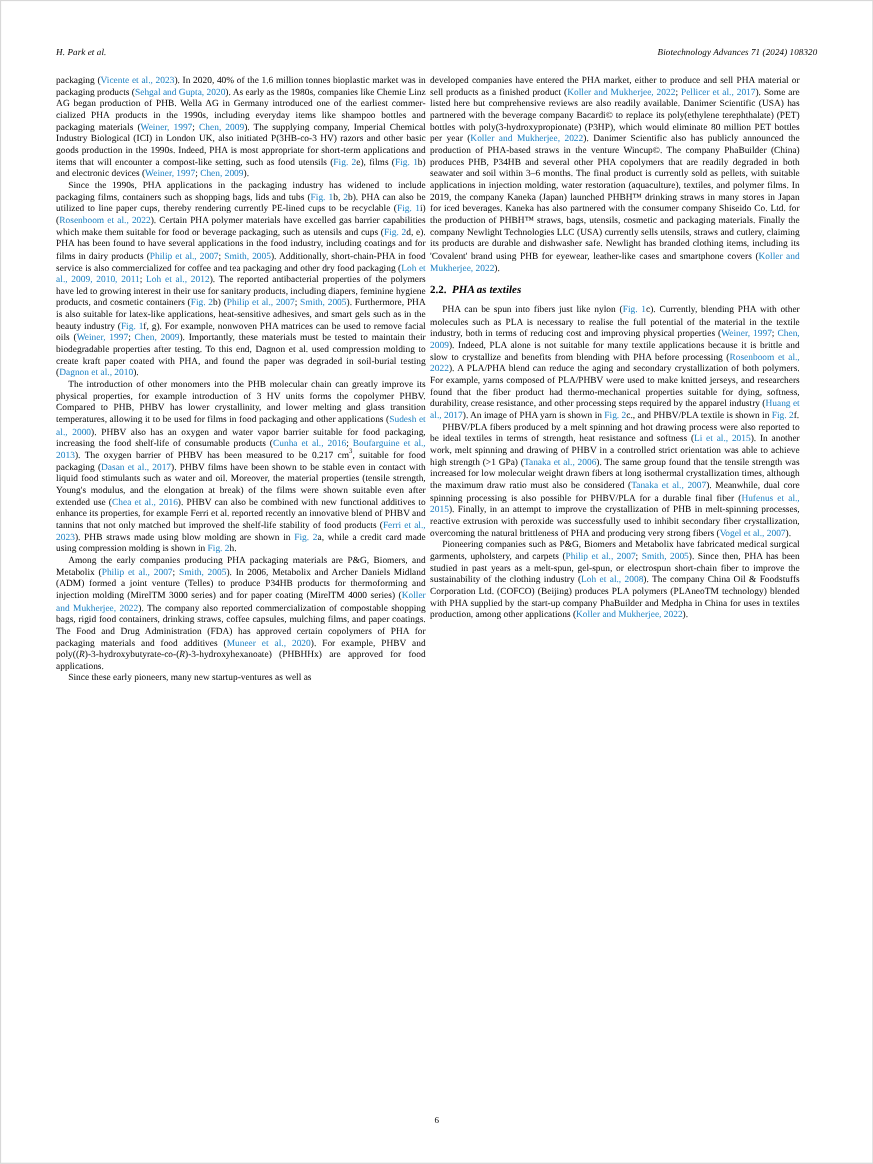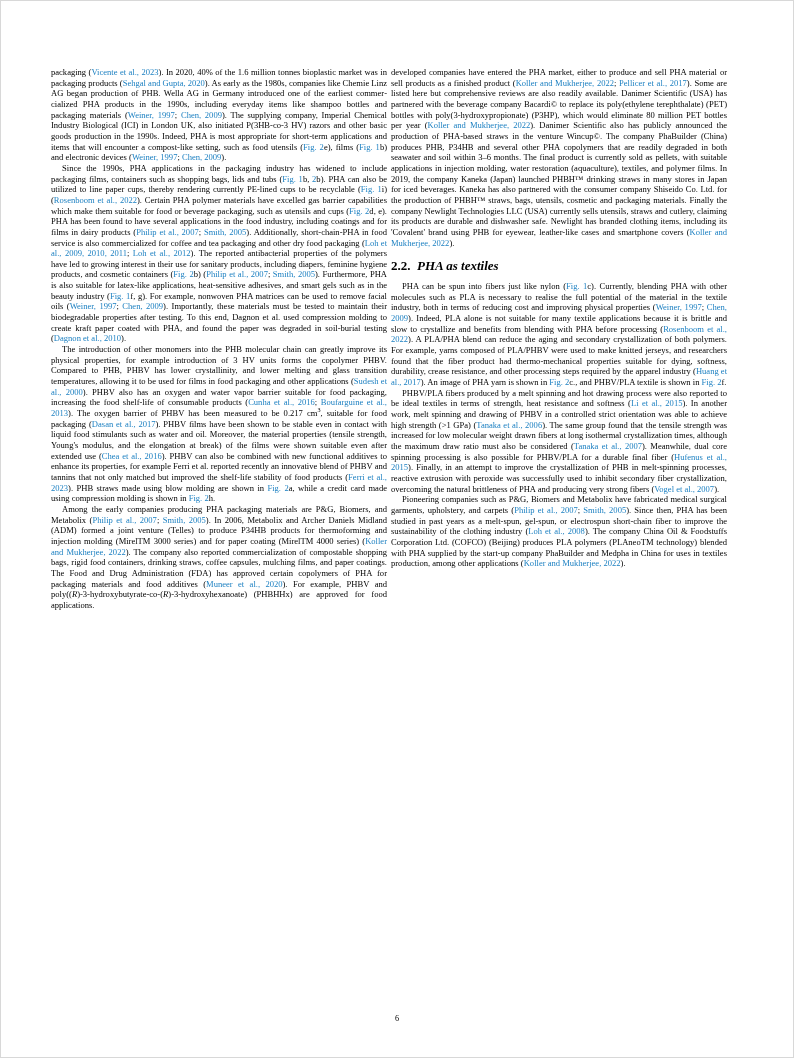--- a/index.html
+++ b/index.html
@@ -52,21 +52,21 @@
     font-size: 8.55px;
     line-height: 10.65px;
     text-align: justify;
     text-justify: inter-word;
     hyphens: manual;
     text-indent: 11px;
   }
   p.body.noindent { text-indent: 0; }
   h3.section {
     margin: 10px 0 7px 0;
-    font-size: 13px;
+    font-size: 10px;
     font-weight: bold;
     font-style: italic;
     text-align: left;
   }
   h3.section .num {
     font-style: normal;
     font-weight: bold;
   }
   a.ref {
     color: #1a7fc1;
@@ -87,33 +87,38 @@
     font-size: 8.2px;
   }
   sup { font-size: 0.72em; vertical-align: super; line-height: 0; }
   i { font-style: italic; }
 </style>
 </head>
 <body>
 
 <div class="page">
 
+  <div class="running-head">
+    <span class="rh-left">H. Park et al.</span>
+    <span class="rh-right">Biotechnology Advances 71 (2024) 108320</span>
+  </div>
 
   <div class="columns">
 
     <div class="col">
 
       <p class="body noindent">packaging (<a class="ref">Vicente et al., 2023</a>). In 2020, 40% of the 1.6 million tonnes bioplastic market was in packaging products (<a class="ref">Sehgal and Gupta, 2020</a>). As early as the 1980s, companies like Chemie Linz AG began production of PHB. Wella AG in Germany introduced one of the earliest commer­cialized PHA products in the 1990s, including everyday items like shampoo bottles and packaging materials (<a class="ref">Weiner, 1997</a>; <a class="ref">Chen, 2009</a>). The supplying company, Imperial Chemical Industry Biological (ICI) in London UK, also initiated P(3HB-co-3 HV) razors and other basic goods production in the 1990s. Indeed, PHA is most appropriate for short-term applications and items that will encounter a compost-like setting, such as food utensils (<a class="figref">Fig. 2</a>e), films (<a class="figref">Fig. 1</a>b) and electronic devices (<a class="ref">Weiner, 1997</a>; <a class="ref">Chen, 2009</a>).</p>
 
       <p class="body">Since the 1990s, PHA applications in the packaging industry has widened to include packaging films, containers such as shopping bags, lids and tubs (<a class="figref">Fig. 1</a>b, <a class="figref">2</a>b). PHA can also be utilized to line paper cups, thereby rendering currently PE-lined cups to be recyclable (<a class="figref">Fig. 1</a>i) (<a class="ref">Rosenboom et al., 2022</a>). Certain PHA polymer materials have excelled gas barrier capabilities which make them suitable for food or beverage packaging, such as utensils and cups (<a class="figref">Fig. 2</a>d, e). PHA has been found to have several applications in the food industry, including coatings and for films in dairy products (<a class="ref">Philip et al., 2007</a>; <a class="ref">Smith, 2005</a>). Additionally, short-chain-PHA in food service is also commercialized for coffee and tea packaging and other dry food packaging (<a class="ref">Loh et al., 2009, 2010, 2011</a>; <a class="ref">Loh et al., 2012</a>). The reported antibacterial properties of the polymers have led to growing interest in their use for sanitary products, including diapers, feminine hygiene products, and cosmetic containers (<a class="figref">Fig. 2</a>b) (<a class="ref">Philip et al., 2007</a>; <a class="ref">Smith, 2005</a>). Furthermore, PHA is also suitable for latex-like applications, heat-sensitive adhesives, and smart gels such as in the beauty industry (<a class="figref">Fig. 1</a>f, g). For example, nonwoven PHA matrices can be used to remove facial oils (<a class="ref">Weiner, 1997</a>; <a class="ref">Chen, 2009</a>). Importantly, these materials must be tested to maintain their biodegradable properties after testing. To this end, Dagnon et al. used compression molding to create kraft paper coated with PHA, and found the paper was degraded in soil-burial testing (<a class="ref">Dagnon et al., 2010</a>).</p>
 
       <p class="body">The introduction of other monomers into the PHB molecular chain can greatly improve its physical properties, for example introduction of 3 HV units forms the copolymer PHBV. Compared to PHB, PHBV has lower crystallinity, and lower melting and glass transition temperatures, allowing it to be used for films in food packaging and other applications (<a class="ref">Sudesh et al., 2000</a>). PHBV also has an oxygen and water vapor barrier suitable for food packaging, increasing the food shelf-life of consumable products (<a class="ref">Cunha et al., 2016</a>; <a class="ref">Boufarguine et al., 2013</a>). The oxygen barrier of PHBV has been measured to be 0.217 cm<sup>3</sup>, suitable for food packaging (<a class="ref">Dasan et al., 2017</a>). PHBV films have been shown to be stable even in contact with liquid food stimulants such as water and oil. Moreover, the material properties (tensile strength, Young's modulus, and the elongation at break) of the films were shown suitable even after extended use (<a class="ref">Chea et al., 2016</a>). PHBV can also be combined with new functional additives to enhance its properties, for example Ferri et al. reported recently an innovative blend of PHBV and tannins that not only matched but improved the shelf-life stability of food products (<a class="ref">Ferri et al., 2023</a>). PHB straws made using blow molding are shown in <a class="figref">Fig. 2</a>a, while a credit card made using compression molding is shown in <a class="figref">Fig. 2</a>h.</p>
 
       <p class="body">Among the early companies producing PHA packaging materials are P&amp;G, Biomers, and Metabolix (<a class="ref">Philip et al., 2007</a>; <a class="ref">Smith, 2005</a>). In 2006, Metabolix and Archer Daniels Midland (ADM) formed a joint venture (Telles) to produce P34HB products for thermoforming and injection molding (MirelTM 3000 series) and for paper coating (MirelTM 4000 series) (<a class="ref">Koller and Mukherjee, 2022</a>). The company also reported commercialization of compostable shopping bags, rigid food containers, drinking straws, coffee capsules, mulching films, and paper coatings. The Food and Drug Administration (FDA) has approved certain co­polymers of PHA for packaging materials and food additives (<a class="ref">Muneer et al., 2020</a>). For example, PHBV and poly((<i>R</i>)-3-hydroxybutyrate-co-(<i>R</i>)-3-hydroxyhexanoate) (PHBHHx) are approved for food applications.</p>
 
+      <p class="body">Since these early pioneers, many new startup-ventures as well as</p>
 
     </div>
 
     <div class="col">
 
       <p class="body noindent">developed companies have entered the PHA market, either to produce and sell PHA material or sell products as a finished product (<a class="ref">Koller and Mukherjee, 2022</a>; <a class="ref">Pellicer et al., 2017</a>). Some are listed here but comprehensive reviews are also readily available. Danimer Scientific (USA) has partnered with the beverage company Bacardi© to replace its poly(ethylene terephthalate) (PET) bottles with poly(3-hydroxypropionate) (P3HP), which would eliminate 80 million PET bottles per year (<a class="ref">Koller and Mukherjee, 2022</a>). Danimer Scientific also has publicly announced the production of PHA-based straws in the venture Wincup©. The company PhaBuilder (China) produces PHB, P34HB and several other PHA copolymers that are readily degraded in both seawater and soil within 3–6 months. The final product is currently sold as pellets, with suitable applications in injection molding, water restoration (aquaculture), textiles, and polymer films. In 2019, the company Kaneka (Japan) launched PHBH™ drinking straws in many stores in Japan for iced beverages. Kaneka has also partnered with the consumer company Shiseido Co. Ltd. for the production of PHBH™ straws, bags, utensils, cosmetic and packaging materials. Finally the company Newlight Technologies LLC (USA) currently sells utensils, straws and cutlery, claiming its products are durable and dishwasher safe. Newlight has branded clothing items, including its 'Covalent' brand using PHB for eyewear, leather-like cases and smartphone covers (<a class="ref">Koller and Mukherjee, 2022</a>).</p>
 
       <h3 class="section"><span class="num">2.2.</span>&nbsp;&nbsp;<span>PHA as textiles</span></h3>
 
       <p class="body">PHA can be spun into fibers just like nylon (<a class="figref">Fig. 1</a>c). Currently, blending PHA with other molecules such as PLA is necessary to realise the full potential of the material in the textile industry, both in terms of reducing cost and improving physical properties (<a class="ref">Weiner, 1997</a>; <a class="ref">Chen, 2009</a>). Indeed, PLA alone is not suitable for many textile applications because it is brittle and slow to crystallize and benefits from blending with PHA before processing (<a class="ref">Rosenboom et al., 2022</a>). A PLA/PHA blend can reduce the aging and secondary crystallization of both polymers. For example, yarns composed of PLA/PHBV were used to make knitted jerseys, and researchers found that the fiber product had thermo-mechanical properties suitable for dying, softness, durability, crease resistance, and other processing steps required by the apparel industry (<a class="ref">Huang et al., 2017</a>). An image of PHA yarn is shown in <a class="figref">Fig. 2</a>c., and PHBV/PLA textile is shown in <a class="figref">Fig. 2</a>f.</p>

